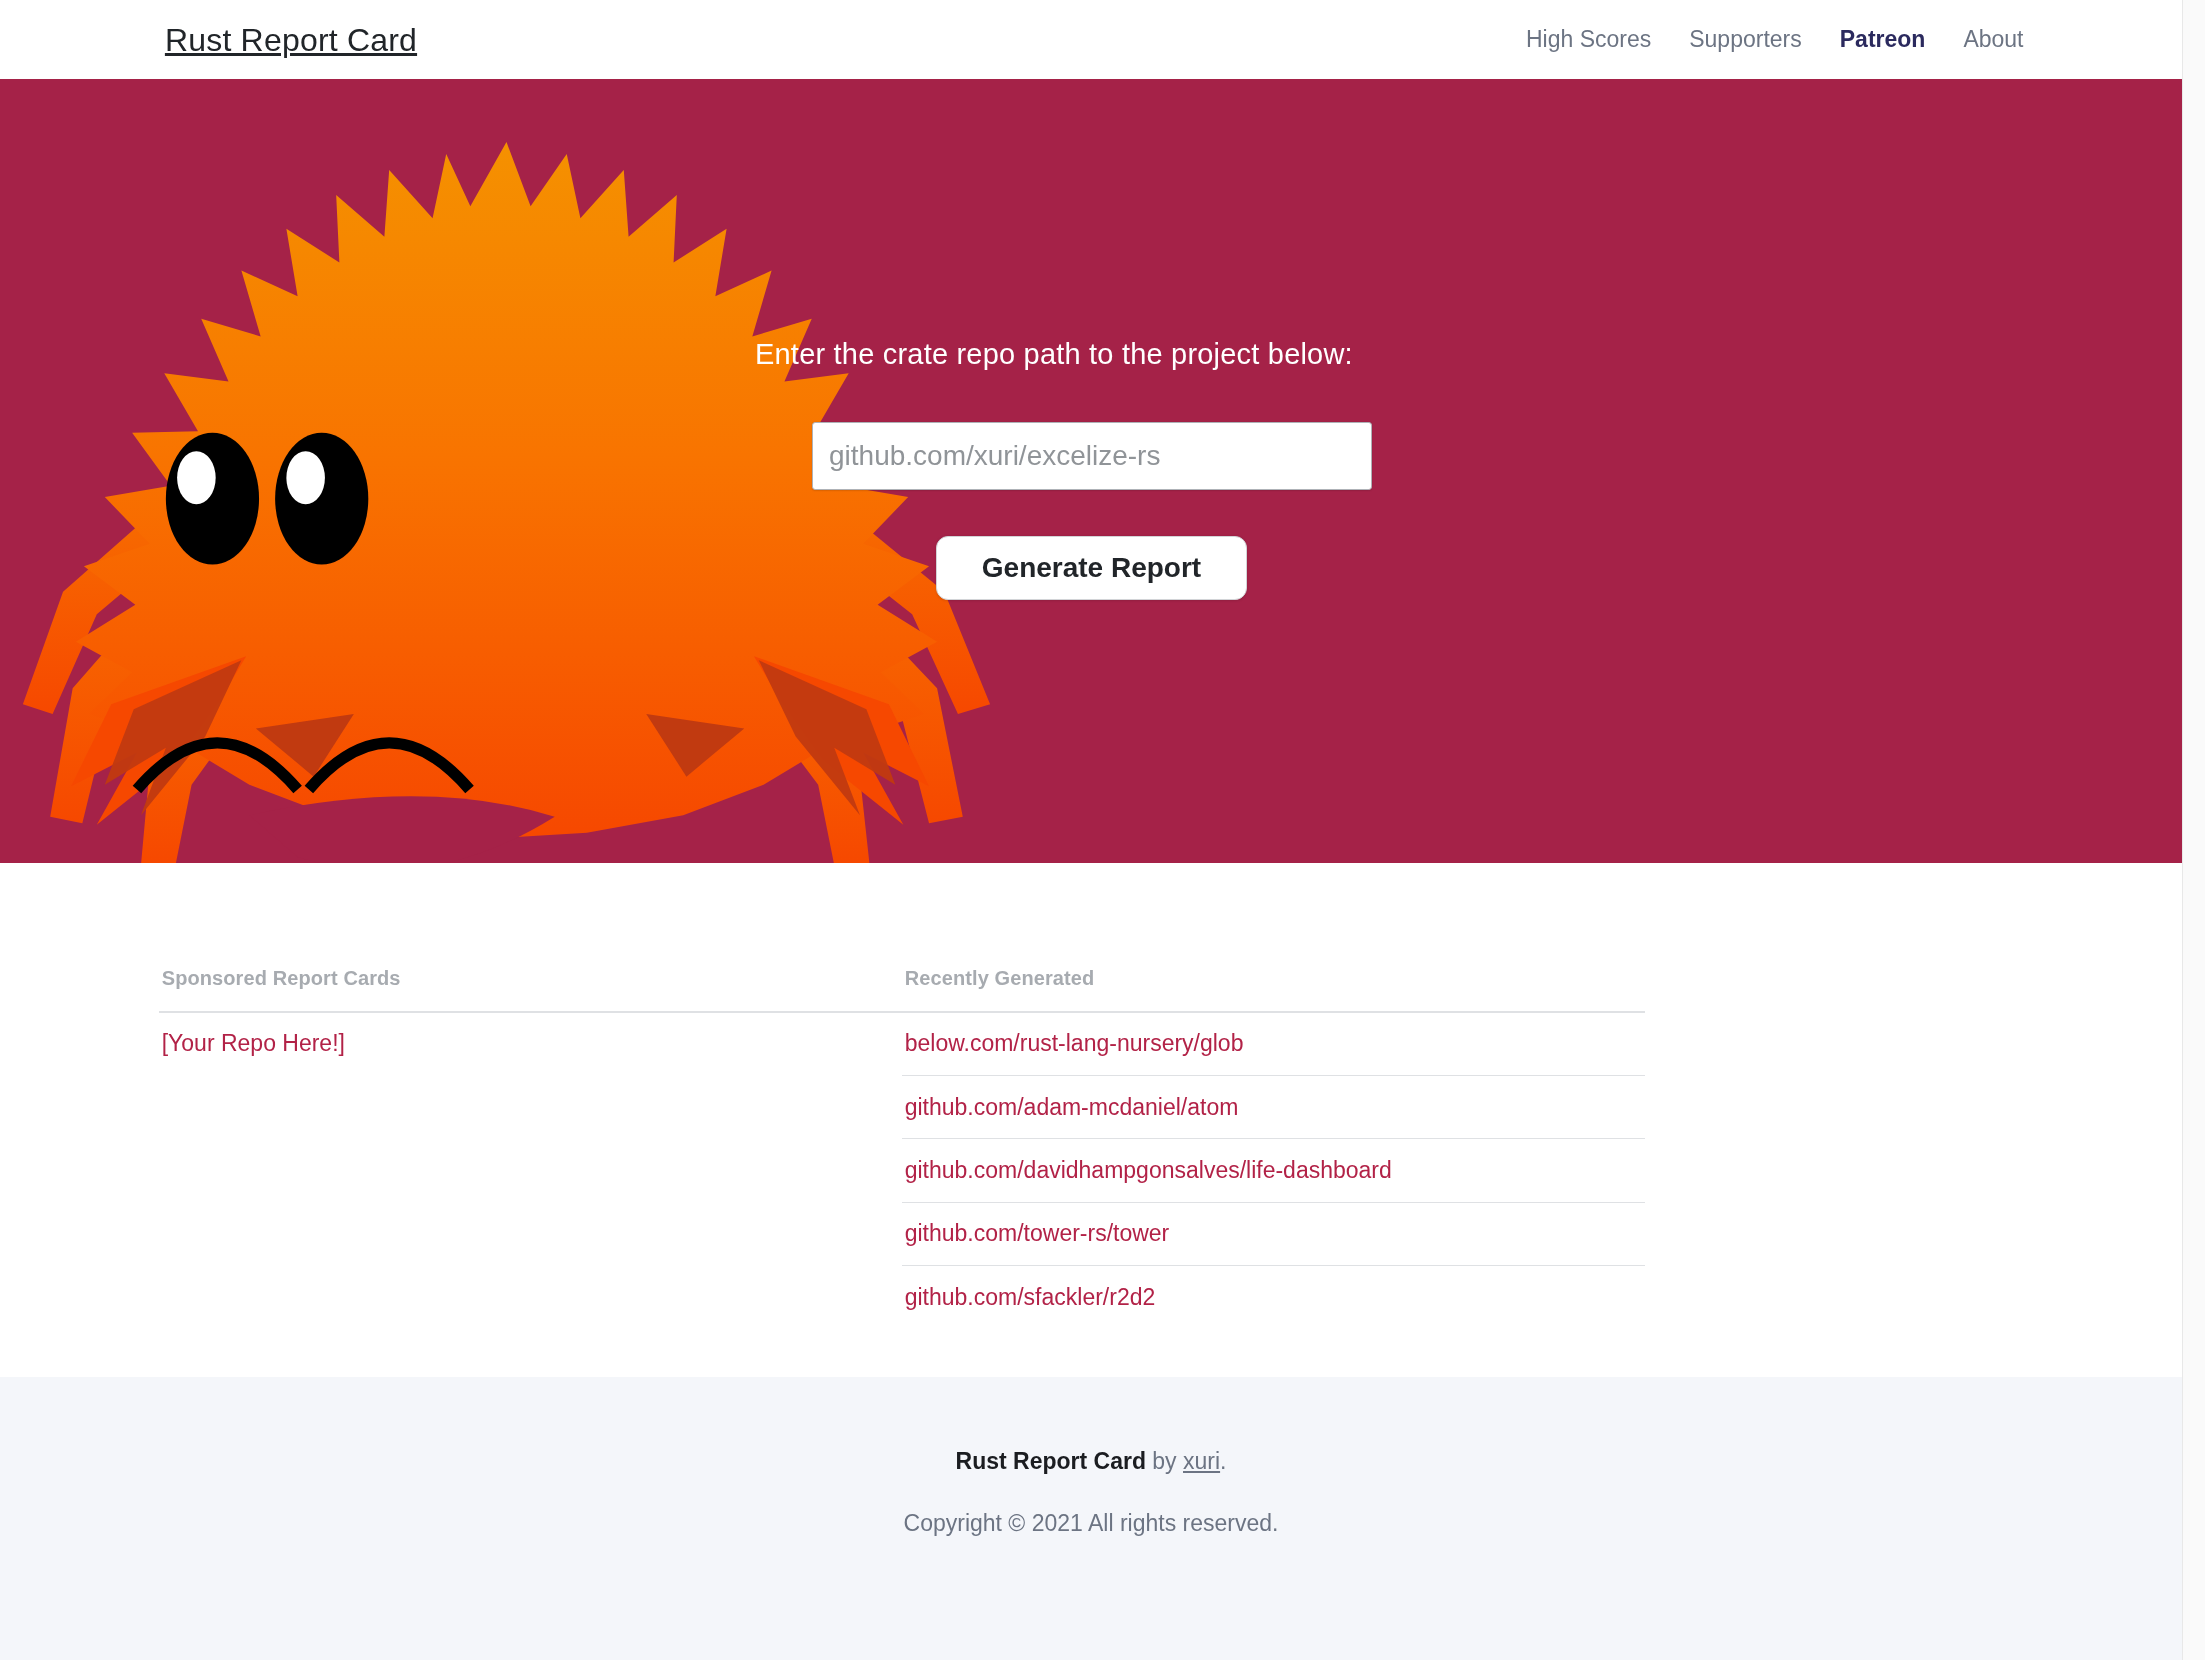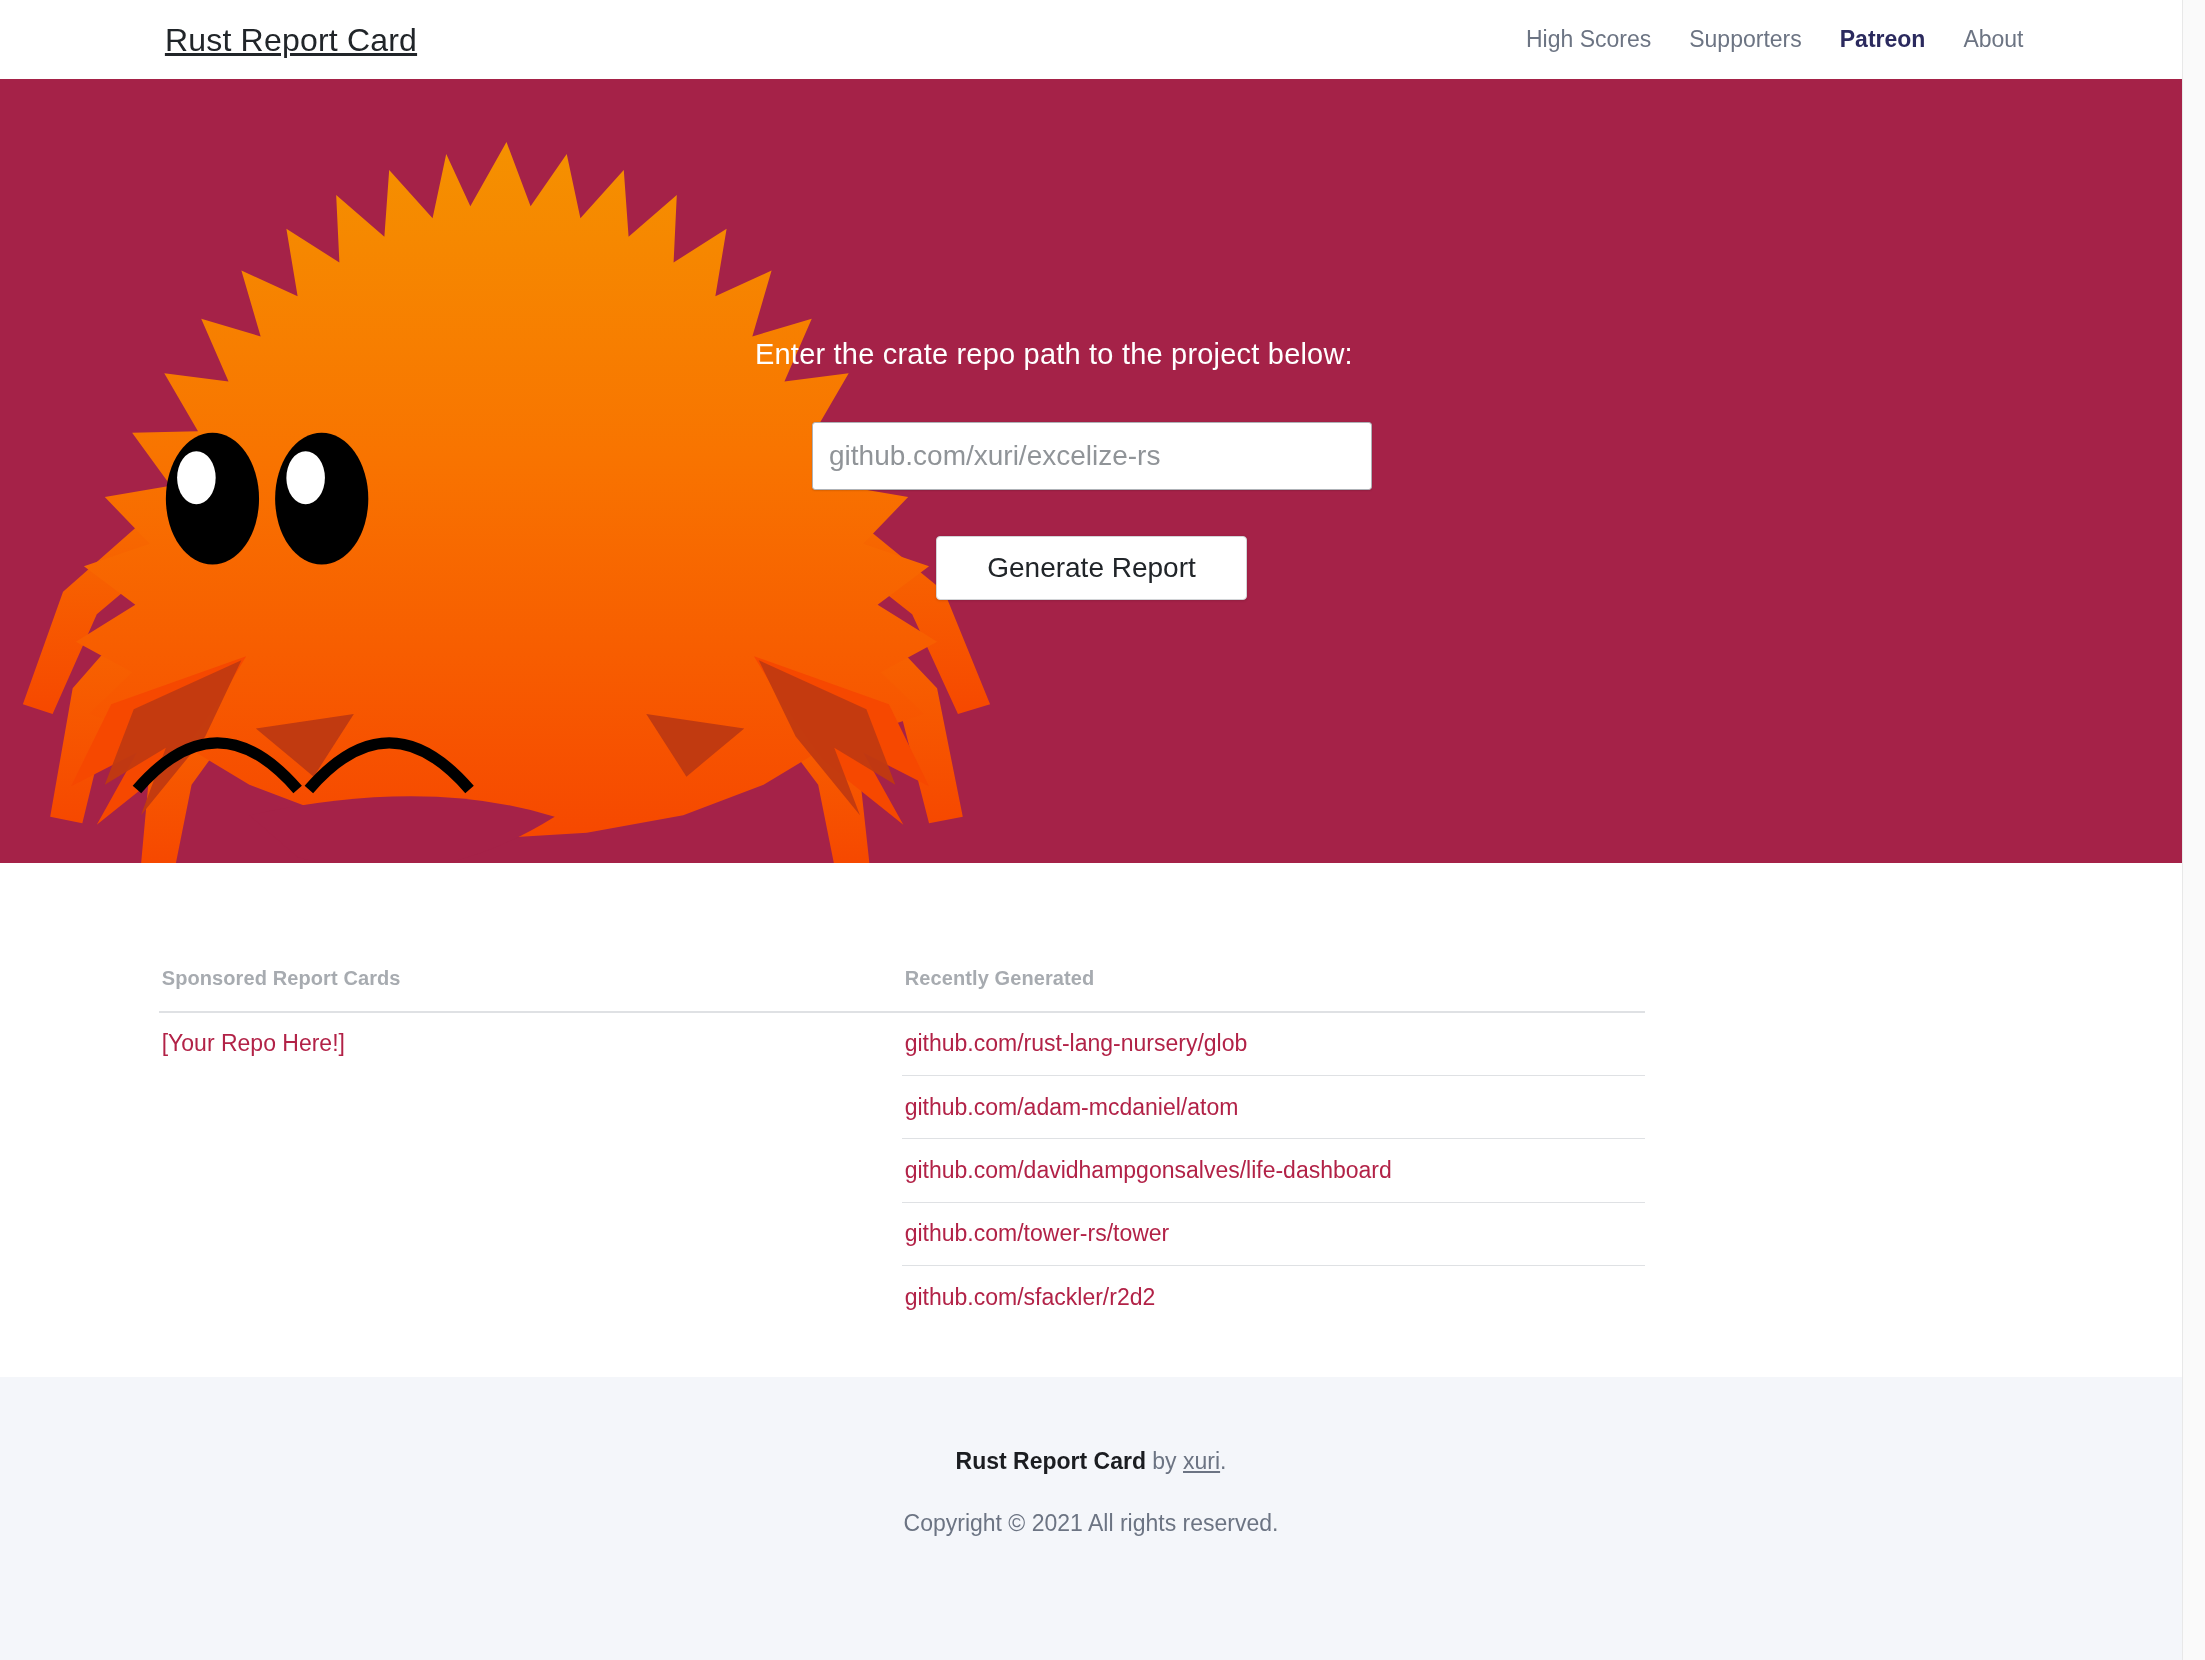--- a/index.html
+++ b/index.html
@@ -140,24 +140,24 @@
   .repo-input::placeholder { color: #909498; opacity: 1; }
 
   .generate-btn {
     position: absolute;
     left: 936px;
     top: 457px;
     width: 311px;
     height: 64px;
     background: #ffffff;
     border: 0.8px solid #d2d4d7;
-    border-radius: 4px;
+    border-radius: 12px;
     font-family: "Liberation Sans", sans-serif;
     font-size: 28px;
-    font-weight: 400;
+    font-weight: 700;
     color: #212529;
     cursor: pointer;
     box-shadow: 0 0.8px 2.4px rgba(0,0,0,.12);
   }
 
   
   .lists {
     position: relative;
     background: #ffffff;
     height: 514px;
@@ -315,21 +315,21 @@
           <div class="list-row">
             <a class="list-link" href="#">[Your Repo Here!]</a>
           </div>
         </div>
 
         <div class="col recent">
           <div class="col-title">Recently Generated</div>
           <div class="col-rule"></div>
 
           <div class="list-row">
-            <a class="list-link" href="#">github.com/rust-lang-nursery/glob</a>
+            <a class="list-link" href="#">below.com/rust-lang-nursery/glob</a>
           </div>
           <div class="list-row">
             <a class="list-link" href="#">github.com/adam-mcdaniel/atom</a>
           </div>
           <div class="list-row">
             <a class="list-link" href="#">github.com/davidhampgonsalves/life-dashboard</a>
           </div>
           <div class="list-row">
             <a class="list-link" href="#">github.com/tower-rs/tower</a>
           </div>

